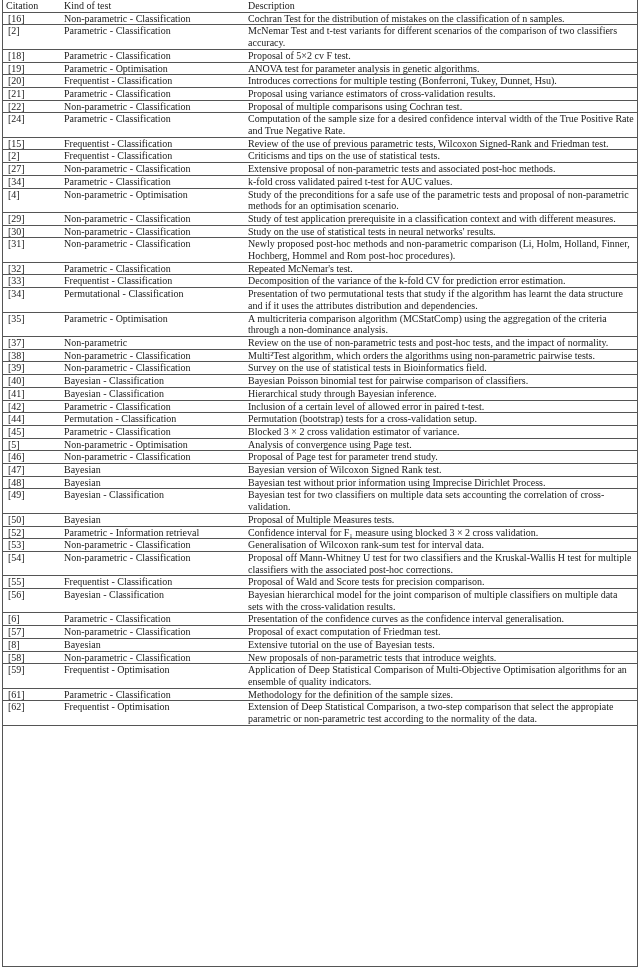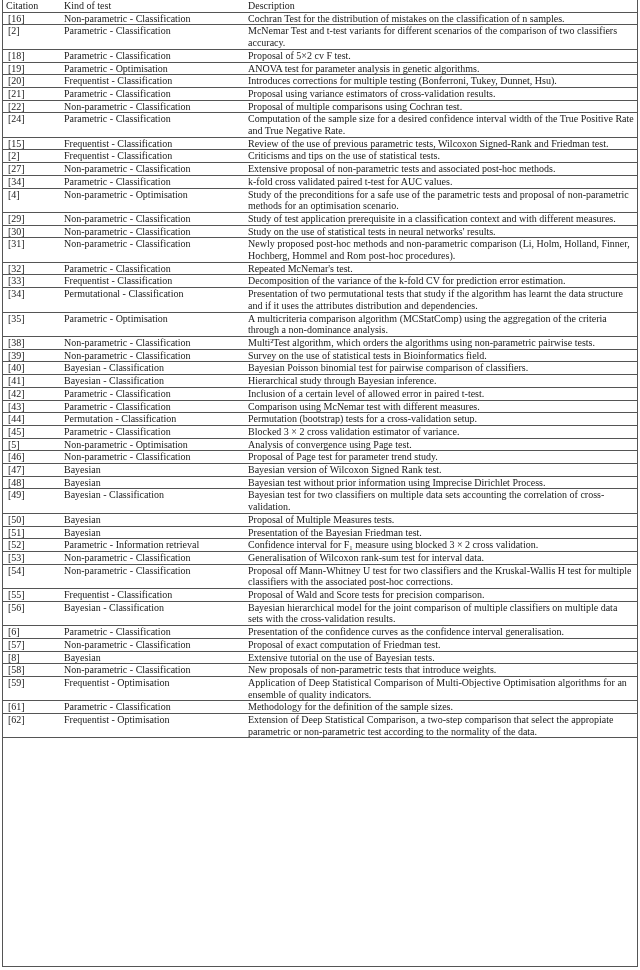--- a/index.html
+++ b/index.html
@@ -121,20 +121,25 @@
         <td class="c1 cite">[34]</td>
         <td class="c2">Permutational - Classification</td>
         <td class="c3">Presentation of two permutational tests that study if the algorithm has learnt the data structure and if it uses the attributes distribution and dependencies.</td>
       </tr>
       <tr>
         <td class="c1 cite">[35]</td>
         <td class="c2">Parametric - Optimisation</td>
         <td class="c3">A multicriteria comparison algorithm (MCStatComp) using the aggregation of the criteria through a non-dominance analysis.</td>
       </tr>
       <tr>
+        <td class="c1 cite">[37]</td>
+        <td class="c2">Non-parametric</td>
+        <td class="c3">Review on the use of non-parametric tests and post-hoc tests, and the impact of normality.</td>
+      </tr>
+      <tr>
         <td class="c1 cite">[38]</td>
         <td class="c2">Non-parametric - Classification</td>
         <td class="c3">Multi²Test algorithm, which orders the algorithms using non-parametric pairwise tests.</td>
       </tr>
       <tr>
         <td class="c1 cite">[39]</td>
         <td class="c2">Non-parametric - Classification</td>
         <td class="c3">Survey on the use of statistical tests in Bioinformatics field.</td>
       </tr>
       <tr>
@@ -144,25 +149,20 @@
       </tr>
       <tr>
         <td class="c1 cite">[41]</td>
         <td class="c2">Bayesian - Classification</td>
         <td class="c3">Hierarchical study through Bayesian inference.</td>
       </tr>
       <tr>
         <td class="c1 cite">[42]</td>
         <td class="c2">Parametric - Classification</td>
         <td class="c3">Inclusion of a certain level of allowed error in paired t-test.</td>
-      </tr>
-      <tr>
-        <td class="c1 cite">[43]</td>
-        <td class="c2">Parametric - Classification</td>
-        <td class="c3">Comparison using McNemar test with different measures.</td>
       </tr>
       <tr>
         <td class="c1 cite">[44]</td>
         <td class="c2">Permutation - Classification</td>
         <td class="c3">Permutation (bootstrap) tests for a cross-validation setup.</td>
       </tr>
       <tr>
         <td class="c1 cite">[45]</td>
         <td class="c2">Parametric - Classification</td>
         <td class="c3">Blocked 3 × 2 cross validation estimator of variance.</td>
@@ -189,25 +189,20 @@
       </tr>
       <tr>
         <td class="c1 cite">[49]</td>
         <td class="c2">Bayesian - Classification</td>
         <td class="c3">Bayesian test for two classifiers on multiple data sets accounting the correlation of cross-validation.</td>
       </tr>
       <tr>
         <td class="c1 cite">[50]</td>
         <td class="c2">Bayesian</td>
         <td class="c3">Proposal of Multiple Measures tests.</td>
-      </tr>
-      <tr>
-        <td class="c1 cite">[51]</td>
-        <td class="c2">Bayesian</td>
-        <td class="c3">Presentation of the Bayesian Friedman test.</td>
       </tr>
       <tr>
         <td class="c1 cite">[52]</td>
         <td class="c2">Parametric - Information retrieval</td>
         <td class="c3">Confidence interval for F₁ measure using blocked 3 × 2 cross validation.</td>
       </tr>
       <tr>
         <td class="c1 cite">[53]</td>
         <td class="c2">Non-parametric - Classification</td>
         <td class="c3">Generalisation of Wilcoxon rank-sum test for interval data.</td>

